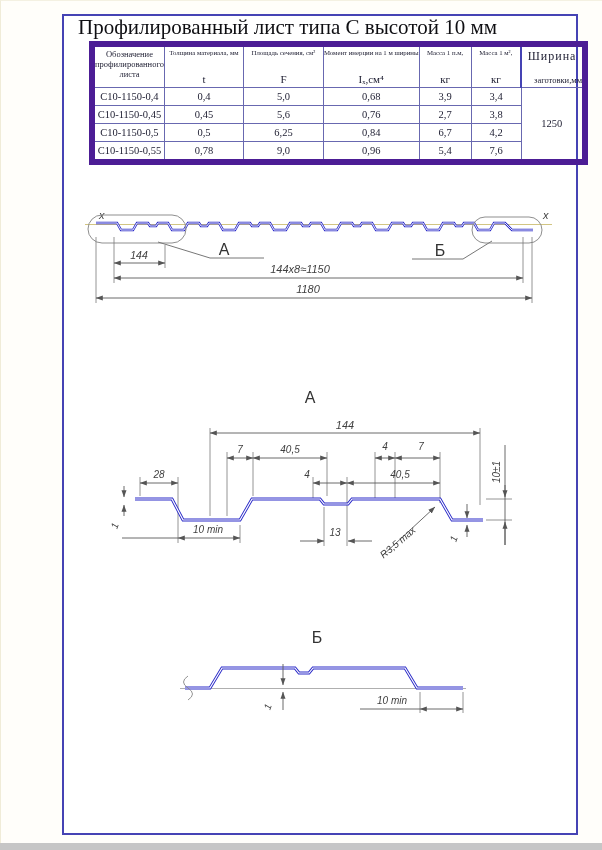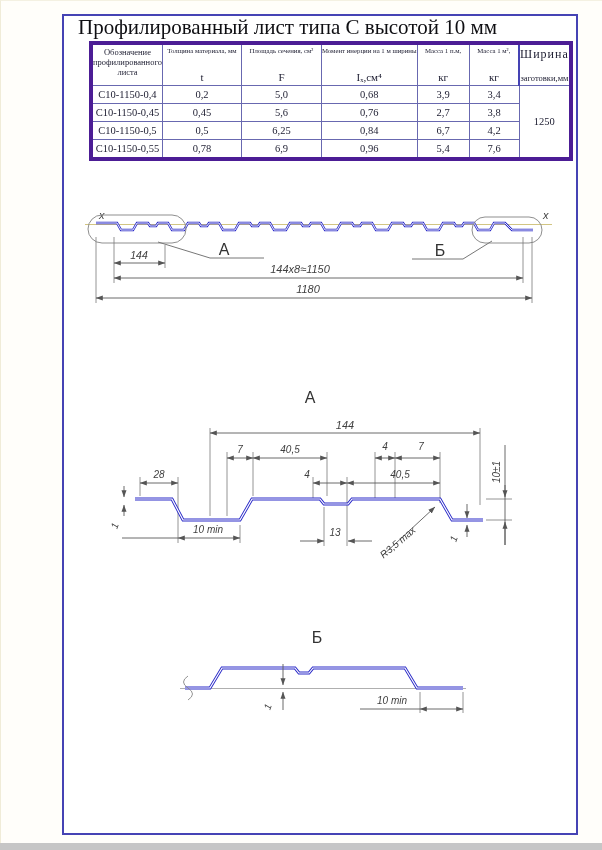--- a/index.html
+++ b/index.html
@@ -13,30 +13,30 @@
   .frame{position:absolute;left:62px;top:14px;width:516px;height:821px;
          border:2px solid #4543b4;box-sizing:border-box;background:#ffffff;}
   .doc-title{
     position:absolute;left:78px;top:15px;width:464px;text-align:left;
     font-family:"Liberation Serif",serif;font-size:21px;color:#0e0e12;white-space:nowrap;
   }
   table.spec{
     position:absolute;left:89px;top:41px;border-collapse:collapse;table-layout:fixed;
     font-family:"Liberation Serif",serif;color:#1c1c30;
   }
-  table.spec{border:4px solid #4c1d95;}
+  table.spec{border:6px solid #4c1d95;}
   table.spec th,table.spec td{border:1px solid #6868b0;padding:0;overflow:hidden;}
   table.spec th{height:40px;vertical-align:top;font-weight:normal;}
   .hwrap{display:flex;flex-direction:column;justify-content:space-between;height:40px;
          padding:2px 0 2px 0;box-sizing:border-box;}
   .hlabel{font-size:6.8px;line-height:8px;text-align:center;white-space:nowrap;}
   .hlabel0{font-size:8.5px;line-height:10px;text-align:center;white-space:normal;}
   .hsym{font-size:11px;text-align:center;line-height:12px;}
   .hlabel-big{font-size:12px;letter-spacing:1px;text-align:center;line-height:14px;margin-top:0;}
-  .hsym-sm{font-size:8.5px;text-align:center;line-height:10px;}
+  .hsym-sm{font-size:8.5px;text-align:center;line-height:10px;padding-left:12px;}
   table.spec td{height:17px;font-size:10.5px;text-align:center;}
   td.t-des{text-align:left;padding-left:3px;}
   td.t-w{font-size:11px;border-left:2px solid #4543b4;}
   svg text{font-family:"Liberation Sans",sans-serif;}
   .dimtxt{font-style:italic;fill:#3f3f3f;}
   .biglbl{fill:#333;}
 </style>
 </head>
 <body>
 
@@ -97,21 +97,21 @@
           <div class="hwrap">
             <div class="hlabel-big">Ширина</div>
             <div class="hsym-sm">заготовки,мм</div>
           </div>
         </th>
     </tr>
   </thead>
   <tbody>
     <tr>
       <td class="t-des">С10-1150-0,4</td>
-      <td>0,2</td>
+      <td>0,4</td>
       <td>5,0</td>
       <td>0,68</td>
       <td>3,9</td>
       <td>3,4</td>
       <td class="t-w" rowspan="4">1250</td>
     </tr>
     <tr>
       <td class="t-des">С10-1150-0,45</td>
       <td>0,45</td>
       <td>5,6</td>
@@ -123,21 +123,21 @@
       <td class="t-des">С10-1150-0,5</td>
       <td>0,5</td>
       <td>6,25</td>
       <td>0,84</td>
       <td>6,7</td>
       <td>4,2</td>
     </tr>
     <tr>
       <td class="t-des">С10-1150-0,55</td>
       <td>0,78</td>
-      <td>6,9</td>
+      <td>9,0</td>
       <td>0,96</td>
       <td>5,4</td>
       <td>7,6</td>
     </tr>
   </tbody>
 </table>
 
 <svg style="position:absolute;left:0;top:195px" width="602" height="545" viewBox="0 195 602 545">
   <defs>
     <marker id="ar" markerWidth="8" markerHeight="7" refX="6.8" refY="3.5" orient="auto-start-reverse" markerUnits="userSpaceOnUse">

